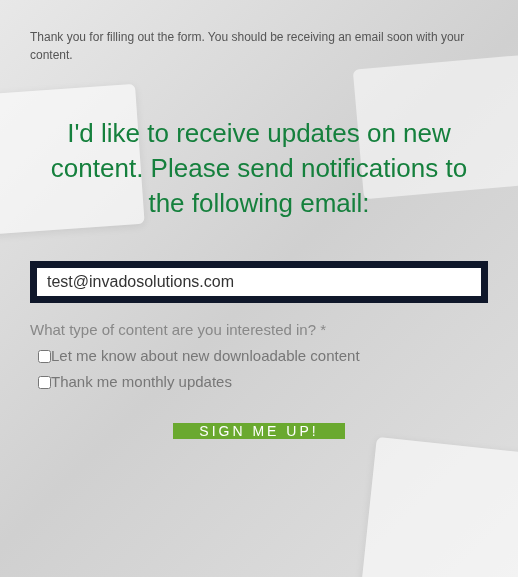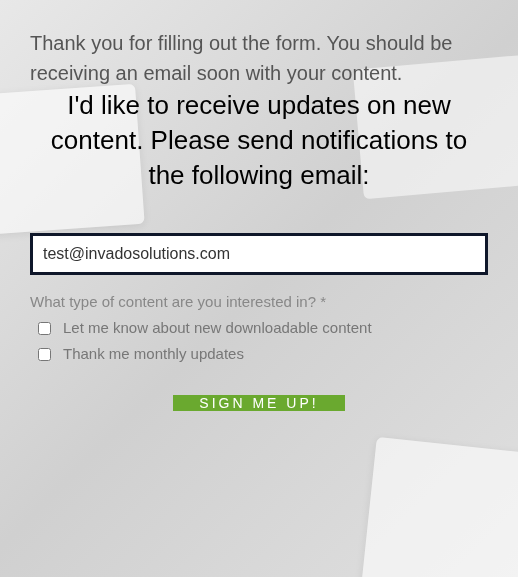--- a/index.html
+++ b/index.html
@@ -42,57 +42,58 @@
       border-radius: 6px;
       transform: rotate(-5deg);
       z-index: 0;
     }
     .content {
       position: relative;
       z-index: 1;
       padding: 28px 30px 30px 30px;
     }
     .thankyou {
-      font-size: 20px;
+      font-size: 12px;
       line-height: 1.5;
       color: #555;
+      margin-bottom: 52px;
     }
     .headline {
       font-size: 26px;
       line-height: 1.35;
-      color: #000000;
+      color: #15803d;
       text-align: center;
       font-weight: 400;
       padding: 0 10px;
       margin-bottom: 40px;
     }
     .email-input {
       width: 100%;
       height: 42px;
       padding: 8px 10px;
       font-size: 16px;
       color: #333;
       background: #fff;
-      border: 3px solid #0f172a;
+      border: 7px solid #0f172a;
       outline: none;
       margin-bottom: 18px;
     }
     .question {
       font-size: 15px;
       color: #888;
       margin-bottom: 6px;
     }
     .options {
       padding-left: 8px;
       margin-bottom: 28px;
     }
     .option {
       display: flex;
       align-items: center;
-      gap: 12px;
+      gap: 0;
       font-size: 15px;
       color: #777;
       line-height: 1.6;
       margin-bottom: 2px;
     }
     .option input[type="checkbox"] {
       width: 13px;
       height: 13px;
       cursor: pointer;
     }

